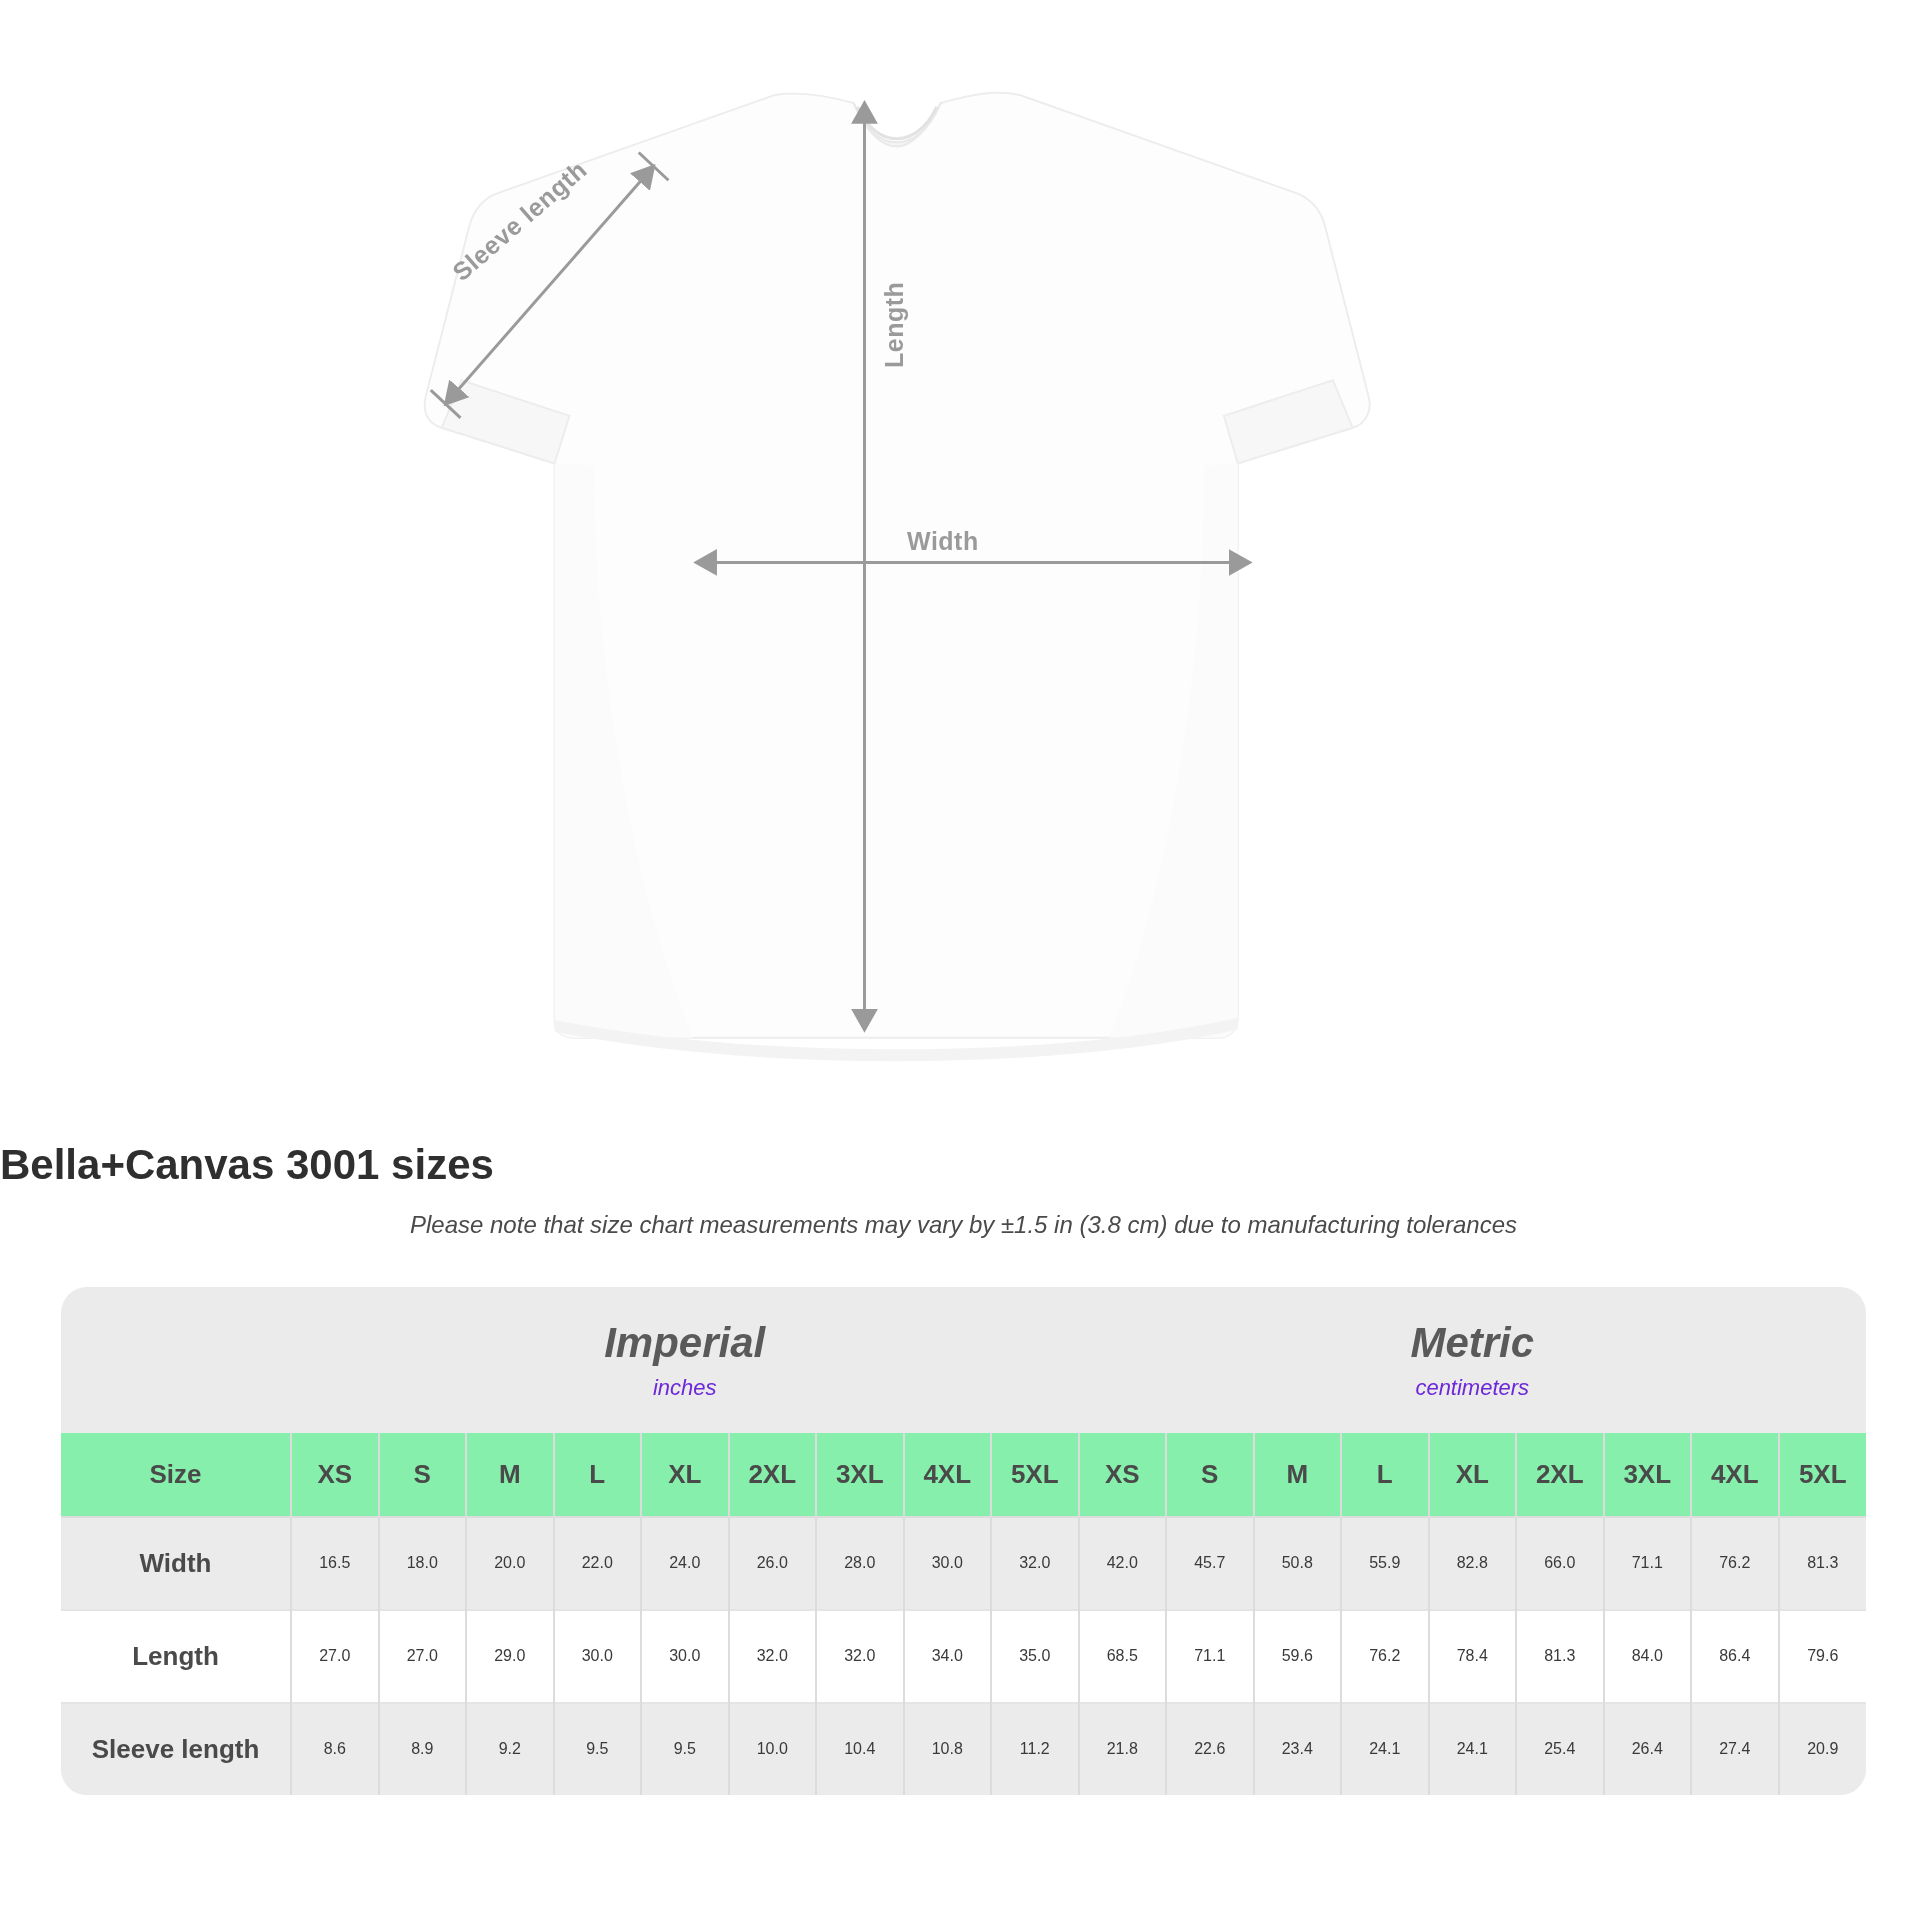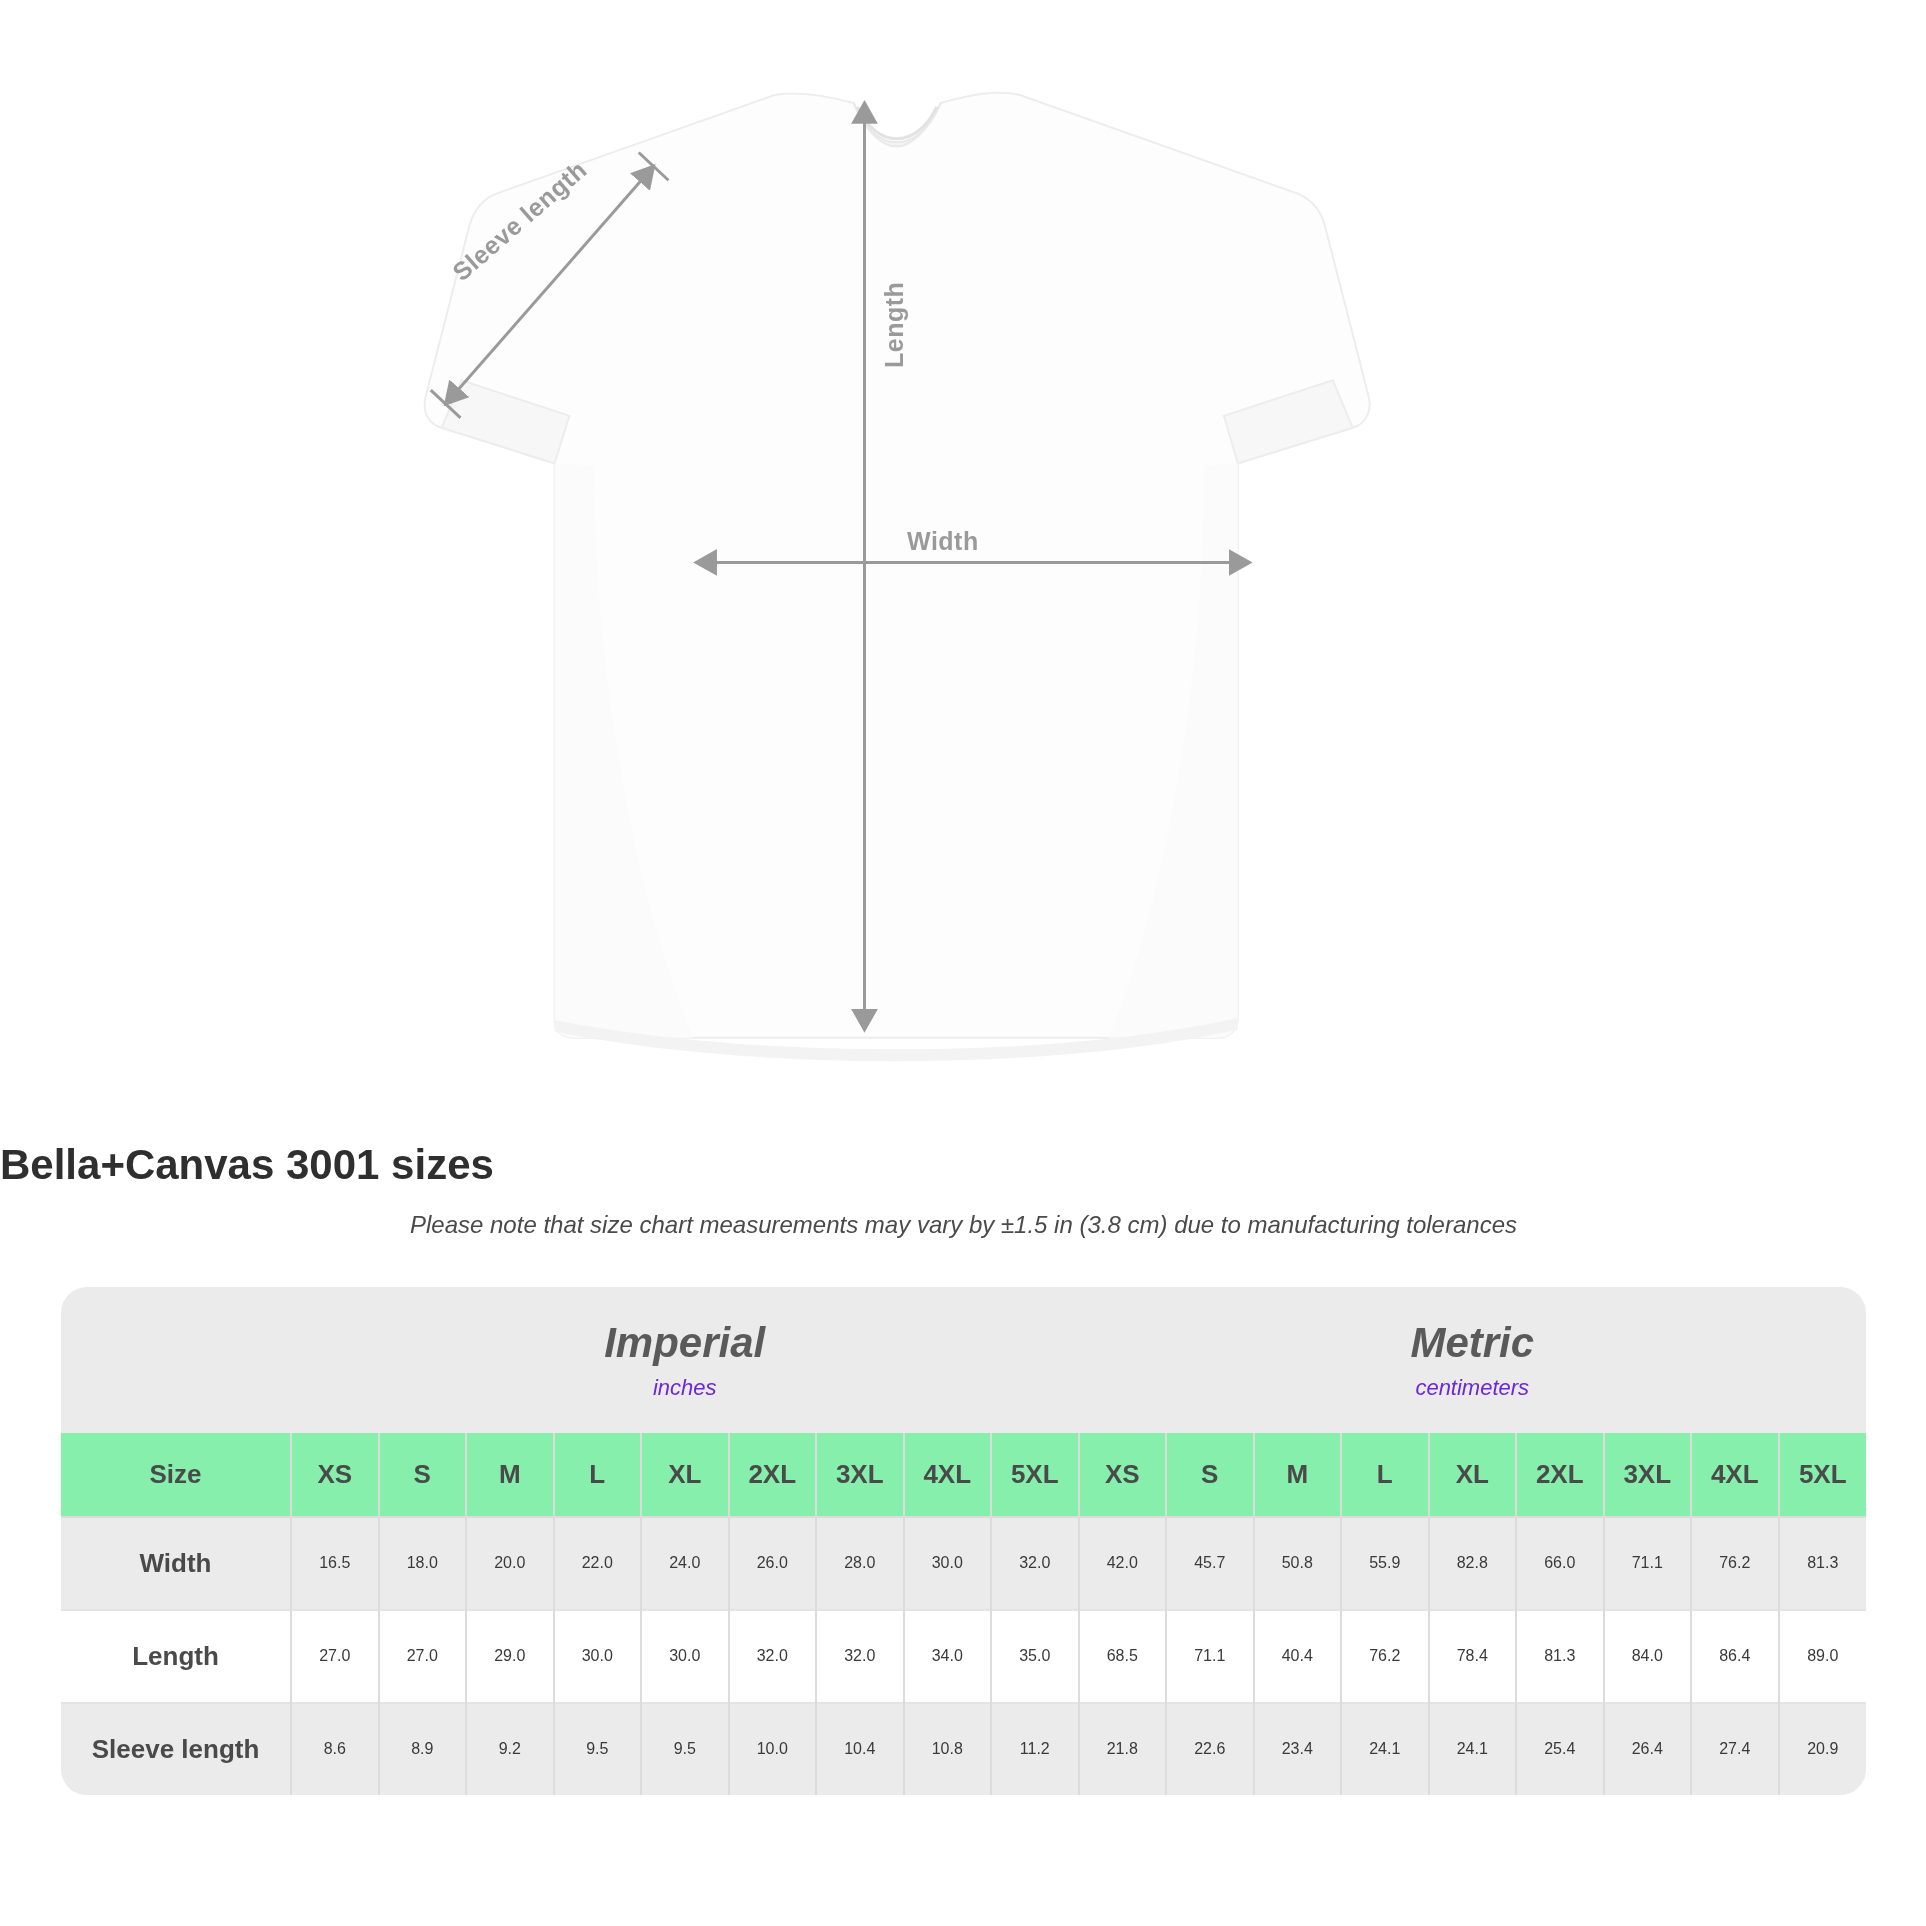--- a/index.html
+++ b/index.html
@@ -305,27 +305,27 @@
           <td class="col-val cell">27.0</td>
           <td class="col-val cell">29.0</td>
           <td class="col-val cell">30.0</td>
           <td class="col-val cell">30.0</td>
           <td class="col-val cell">32.0</td>
           <td class="col-val cell">32.0</td>
           <td class="col-val cell">34.0</td>
           <td class="col-val cell">35.0</td>
           <td class="col-val cell">68.5</td>
           <td class="col-val cell">71.1</td>
-          <td class="col-val cell">40.4</td>
+          <td class="col-val cell">59.6</td>
           <td class="col-val cell">76.2</td>
           <td class="col-val cell">78.4</td>
           <td class="col-val cell">81.3</td>
           <td class="col-val cell">84.0</td>
           <td class="col-val cell">86.4</td>
-          <td class="col-val cell">89.0</td>
+          <td class="col-val cell">79.6</td>
         </tr>
         <tr class="data-row odd">
           <td class="col-label firstcell">Sleeve length</td>
           <td class="col-val cell">8.6</td>
           <td class="col-val cell">8.9</td>
           <td class="col-val cell">9.2</td>
           <td class="col-val cell">9.5</td>
           <td class="col-val cell">9.5</td>
           <td class="col-val cell">10.0</td>
           <td class="col-val cell">10.4</td>

